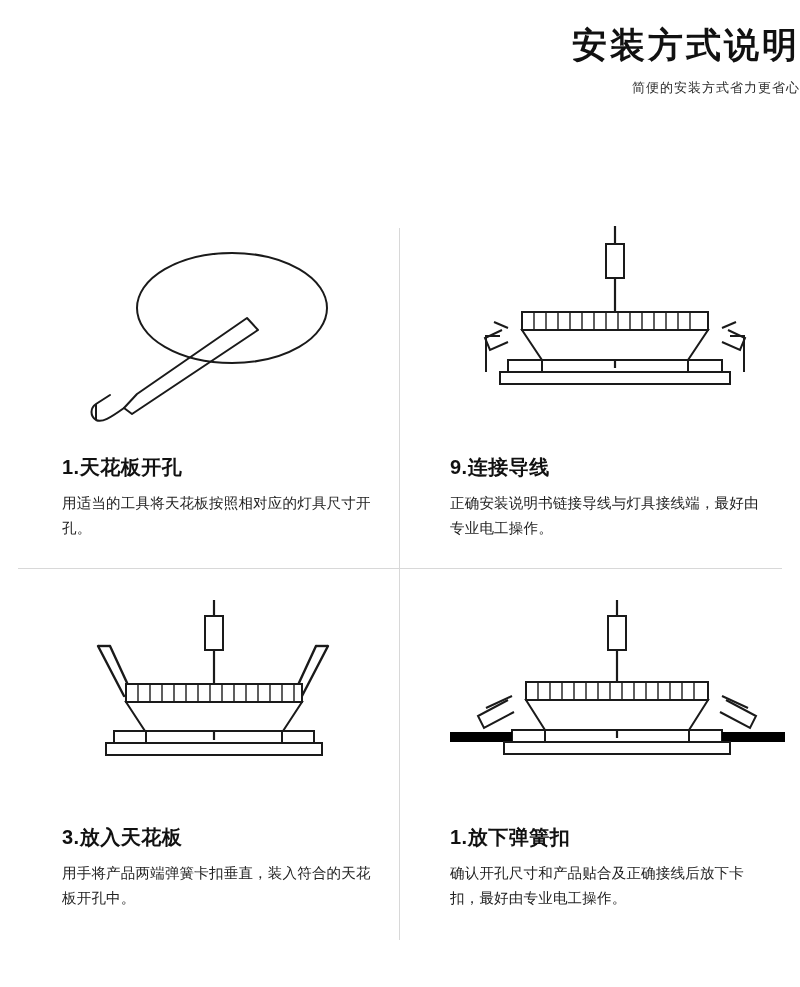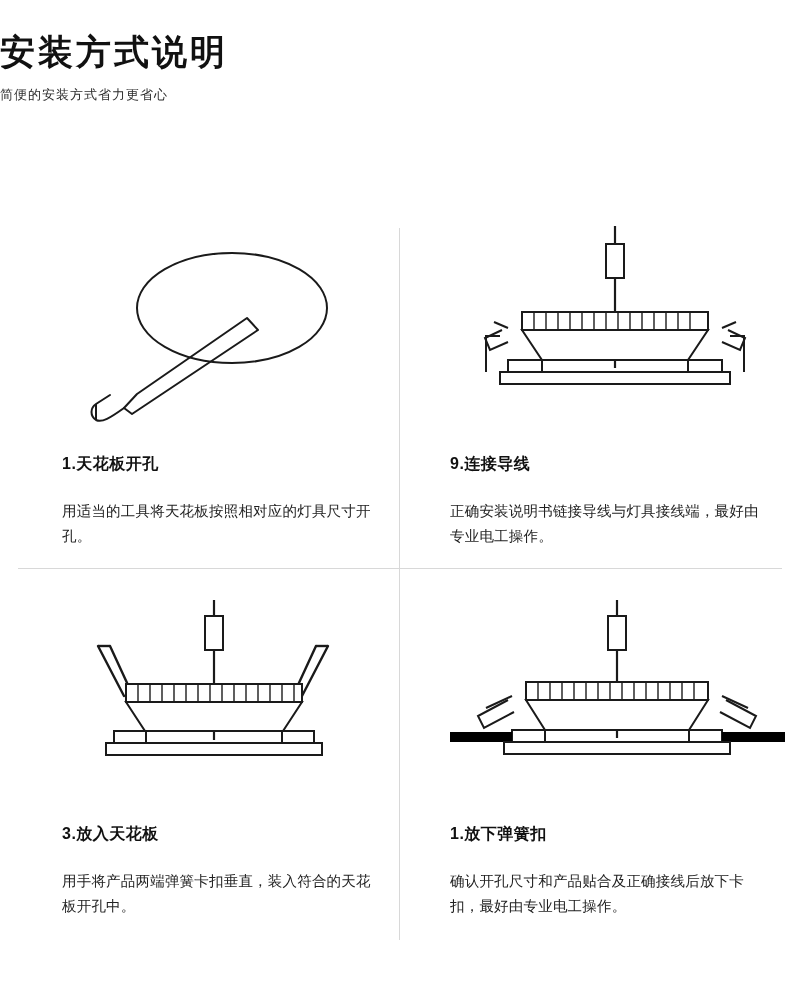--- a/index.html
+++ b/index.html
@@ -18,22 +18,22 @@
 
   .page {
     width: 800px;
     height: 987px;
     position: relative;
     background: #ffffff;
   }
 
   
   .header {
-    padding-top: 30px;
-    text-align: left;
+    padding-top: 23px;
+    text-align: right;
   }
   .header-title {
     font-size: 35px;
     font-weight: bold;
     letter-spacing: 3px;
     color: #111111;
     line-height: 1.25;
     margin: 0;
   }
   .header-subtitle {
@@ -80,31 +80,31 @@
     background: #d8d8d8;
   }
 
   .art {
     height: 232px;
     position: relative;
   }
   .art svg { display: block; }
 
   .step-title {
-    font-size: 16px;
+    font-size: 20px;
     font-weight: bold;
     color: #111111;
     letter-spacing: 0.5px;
     margin-top: 4px;
   }
   .step-desc {
     font-size: 14.5px;
     line-height: 1.75;
     color: #222222;
-    margin-top: 24px;
+    margin-top: 10px;
     letter-spacing: 0.2px;
     max-width: 310px;
   }
 </style>
 </head>
 <body>
 
 <div class="page">
 
   <div class="header">

